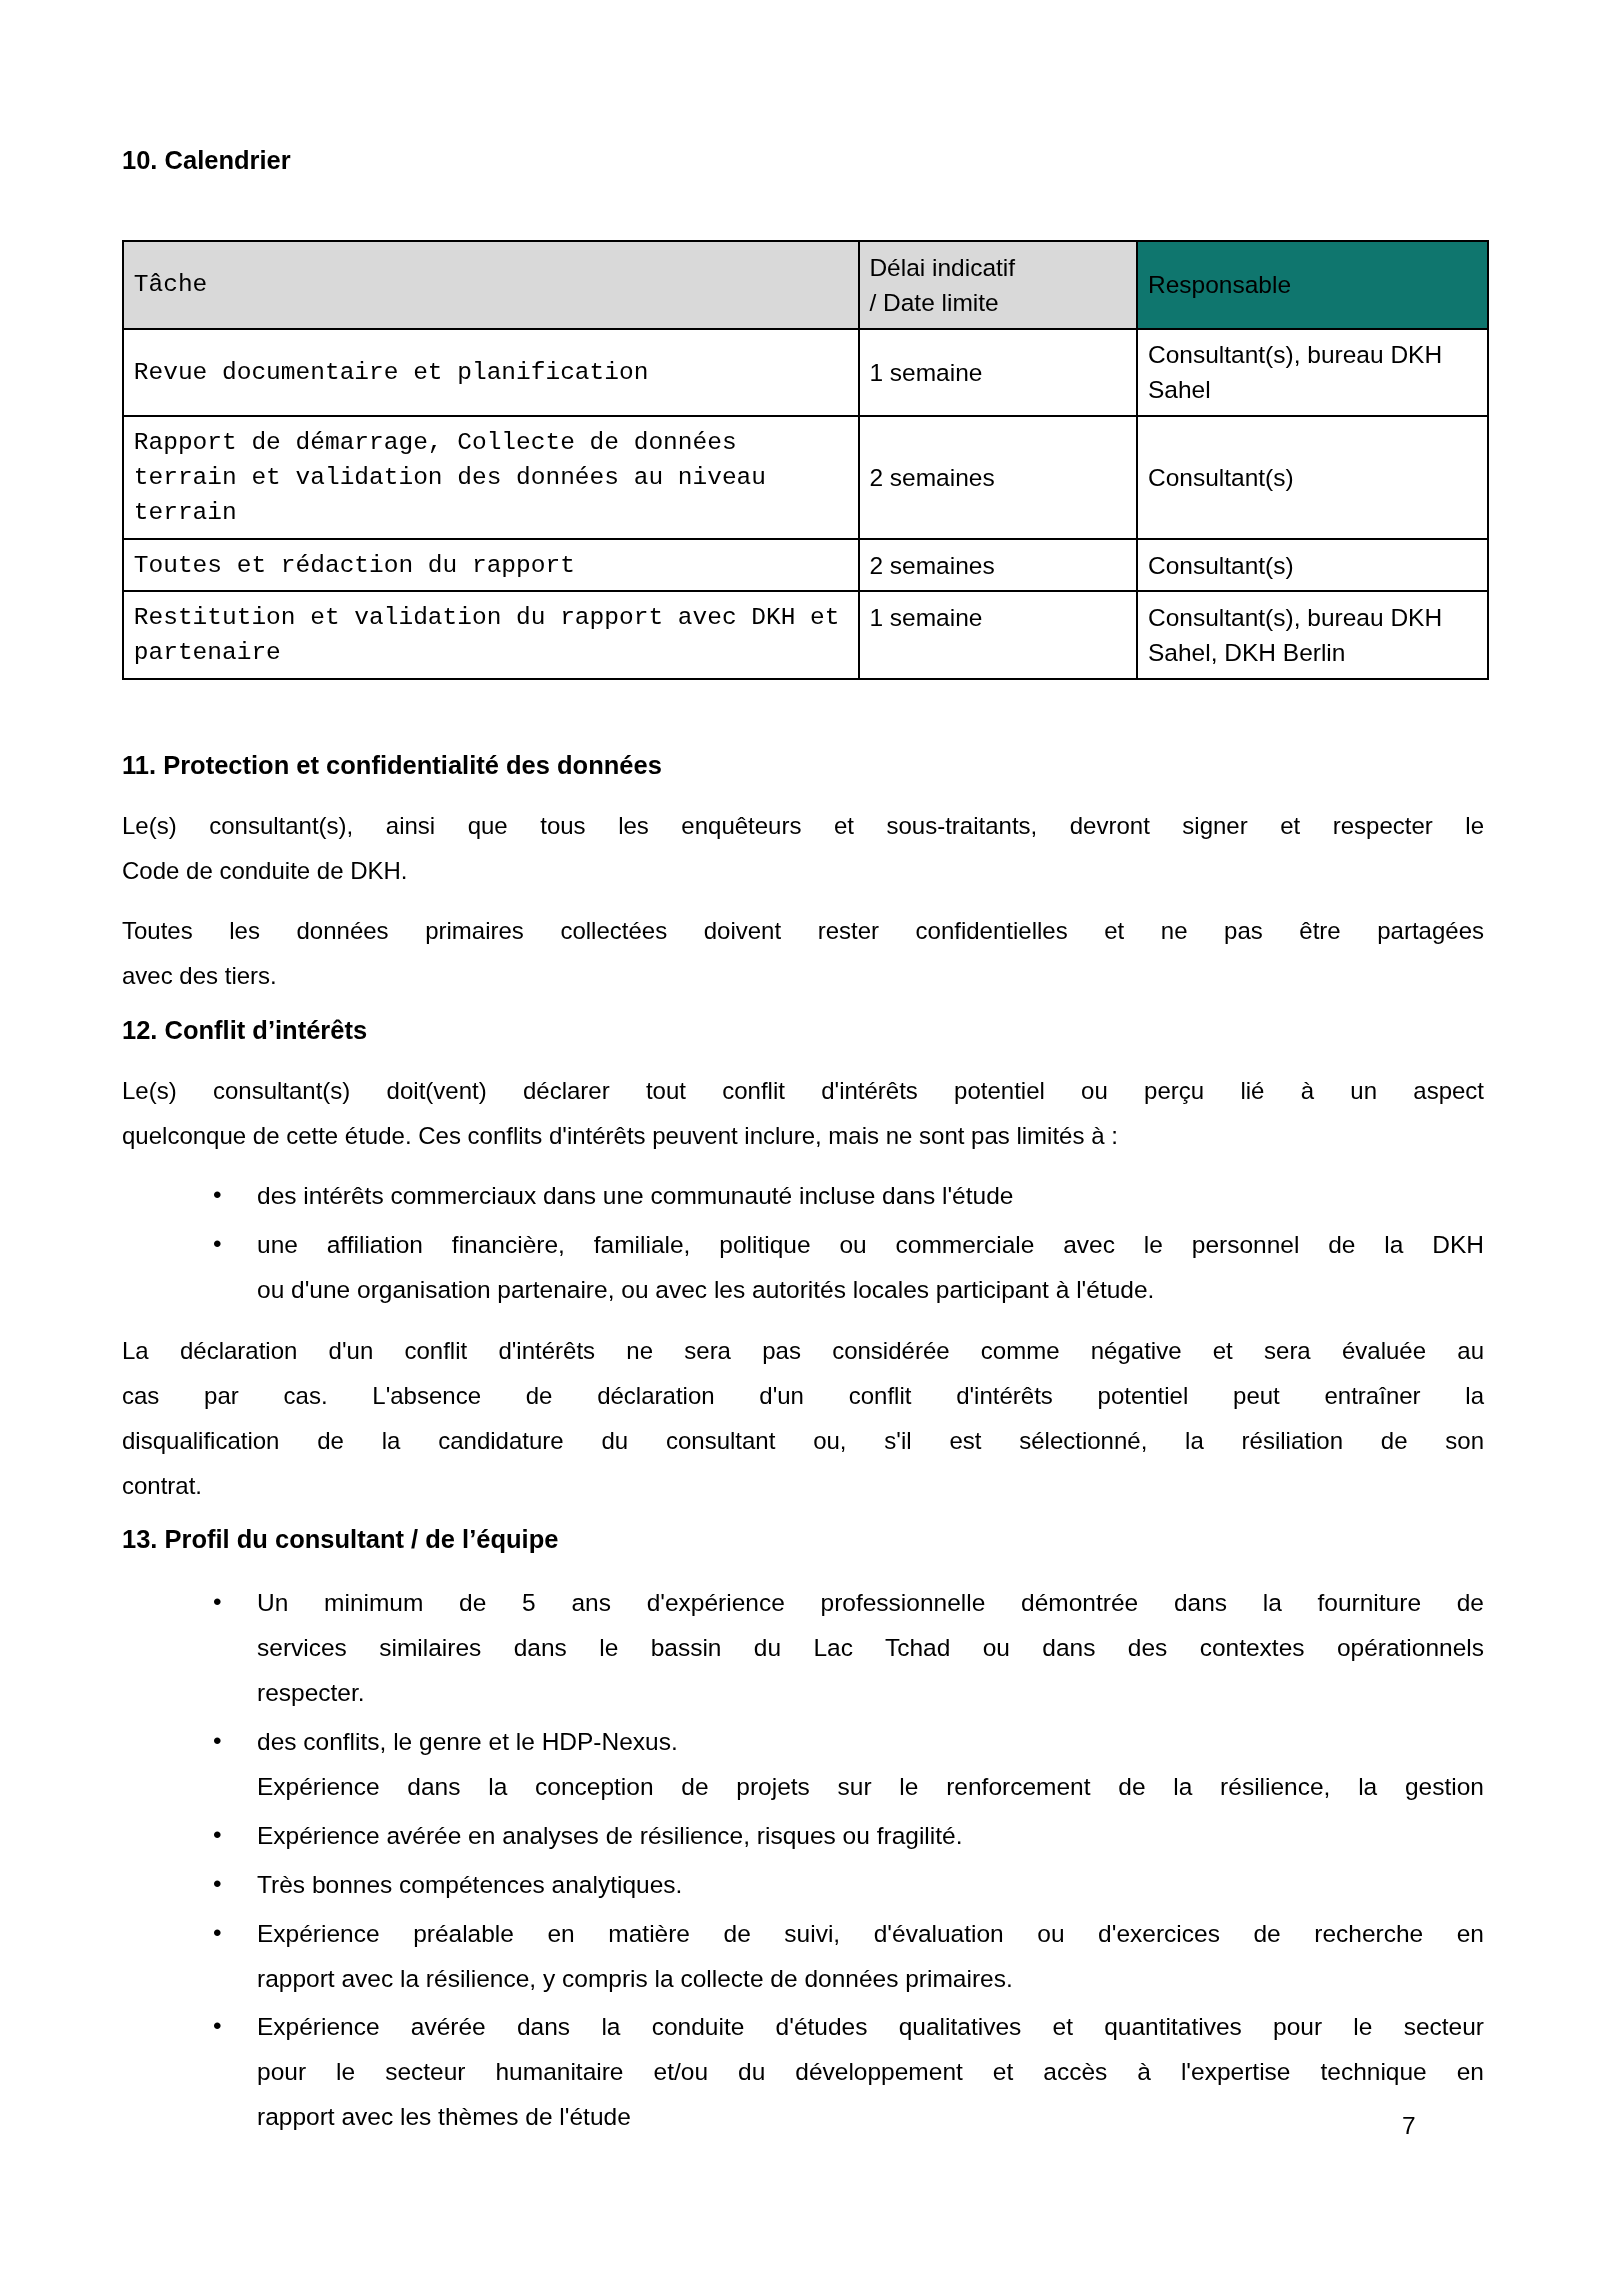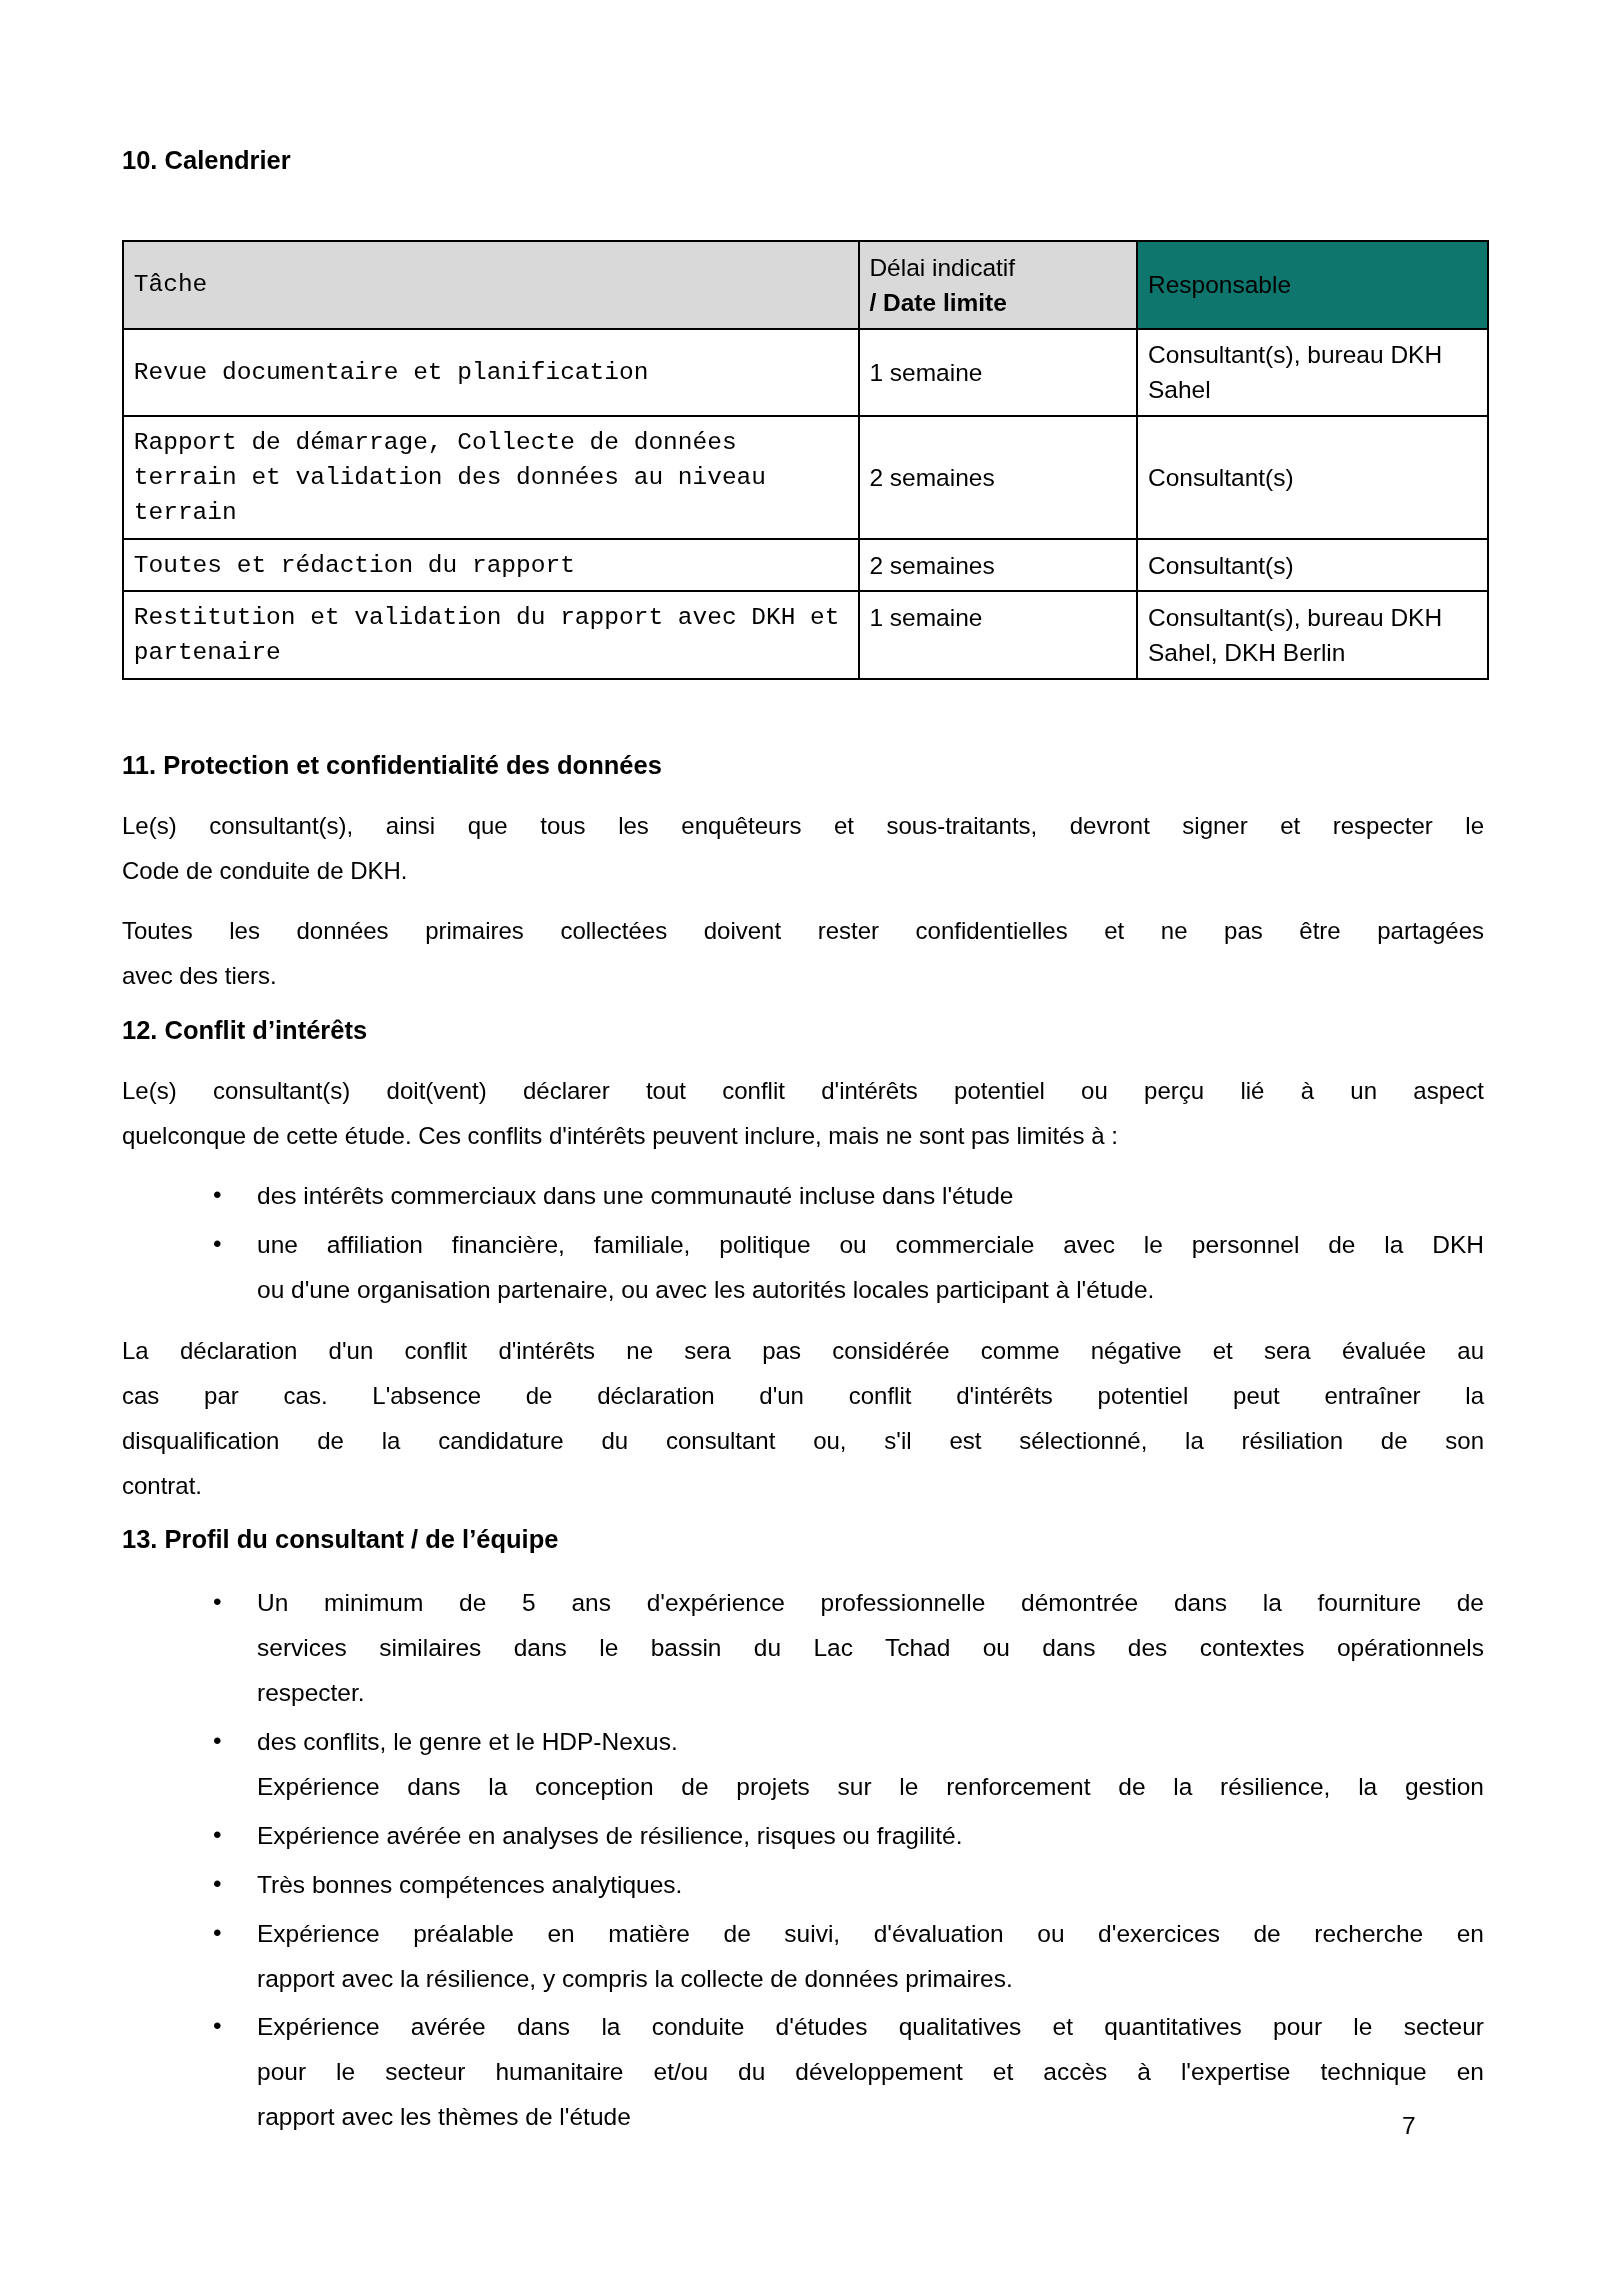--- a/index.html
+++ b/index.html
@@ -45,21 +45,21 @@
     line-height: 35px;
     vertical-align: middle;
     text-align: left;
     font-weight: normal;
     overflow: hidden;
   }
   table.cal th.hdr { background: #d9d9d9; }
   .c1 { width: 714px; font-family: Liberation Mono, monospace; }
   .c2 { width: 257px; }
   .c3 { width: 329px; }
-  .bold { font-weight: bold; }
+  .bold { font-weight: normal; }
 
   .para {
     font-size: 24px;
     line-height: 45px;
     margin: 0 0 15.7px 0;
   }
   .ln { min-height: 45px; }
   .j  { text-align: justify; text-align-last: justify; }
 
   .list { margin: 15.7px 0 15.7px 0; }

